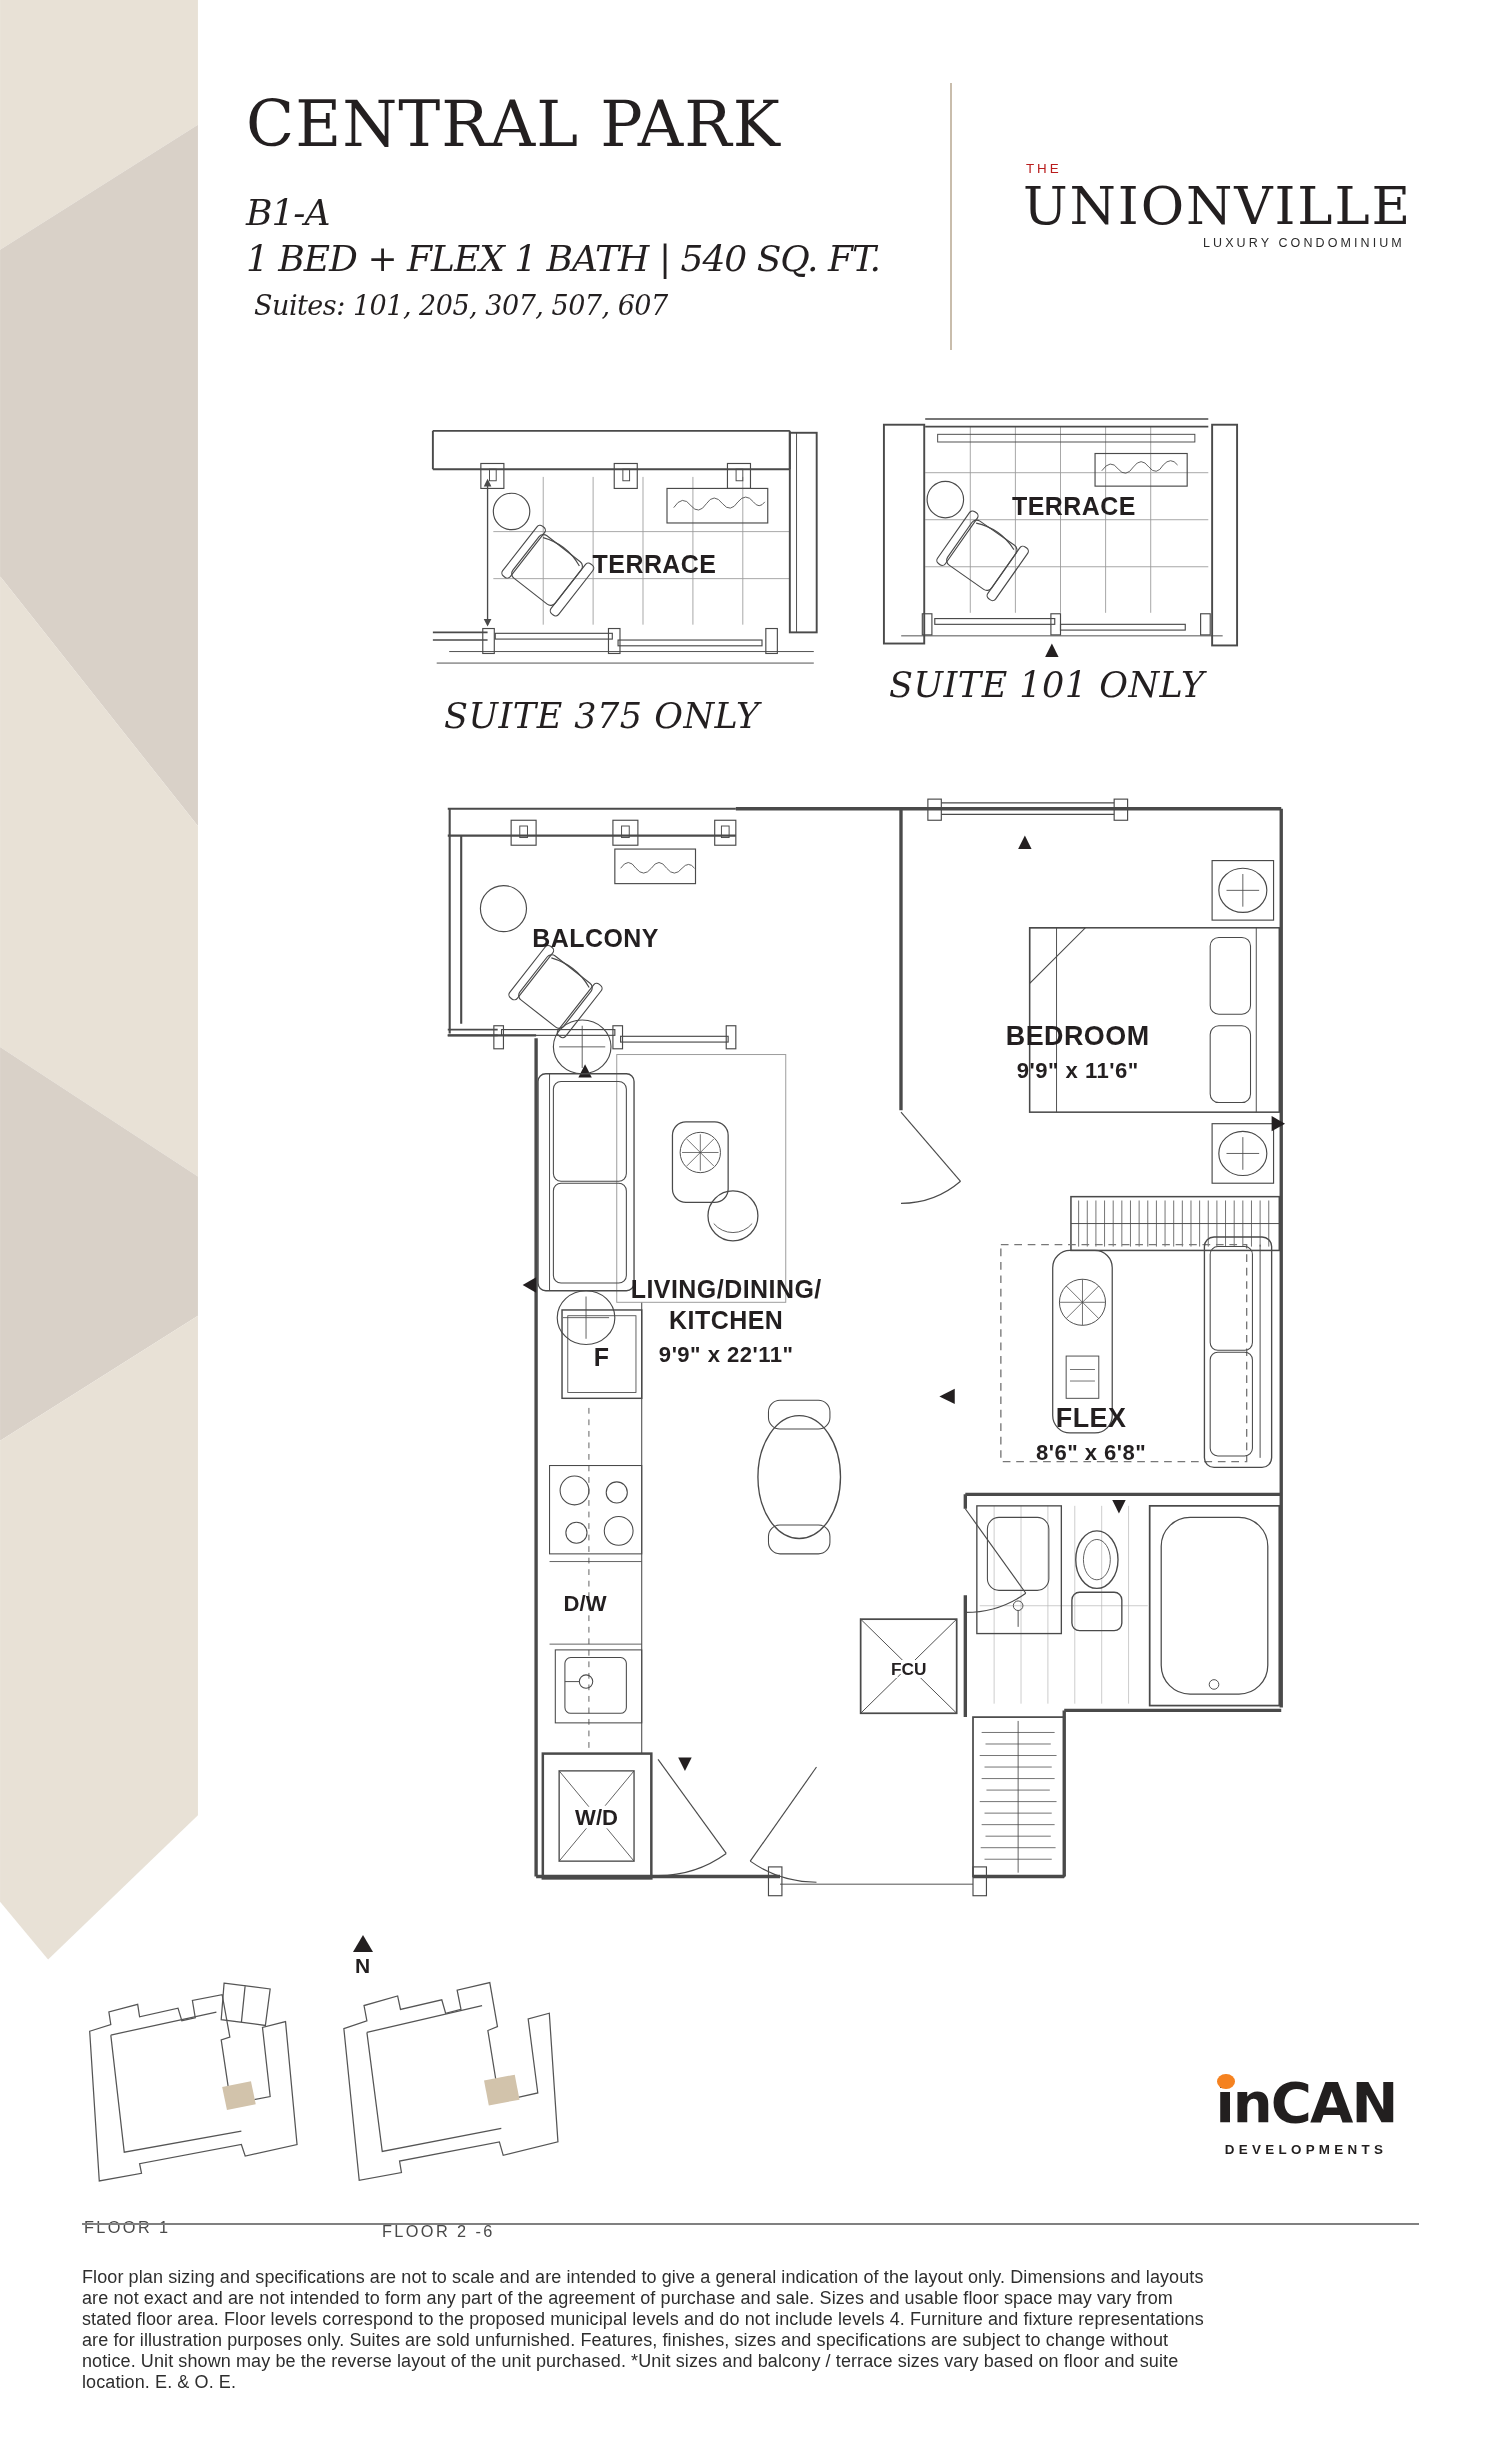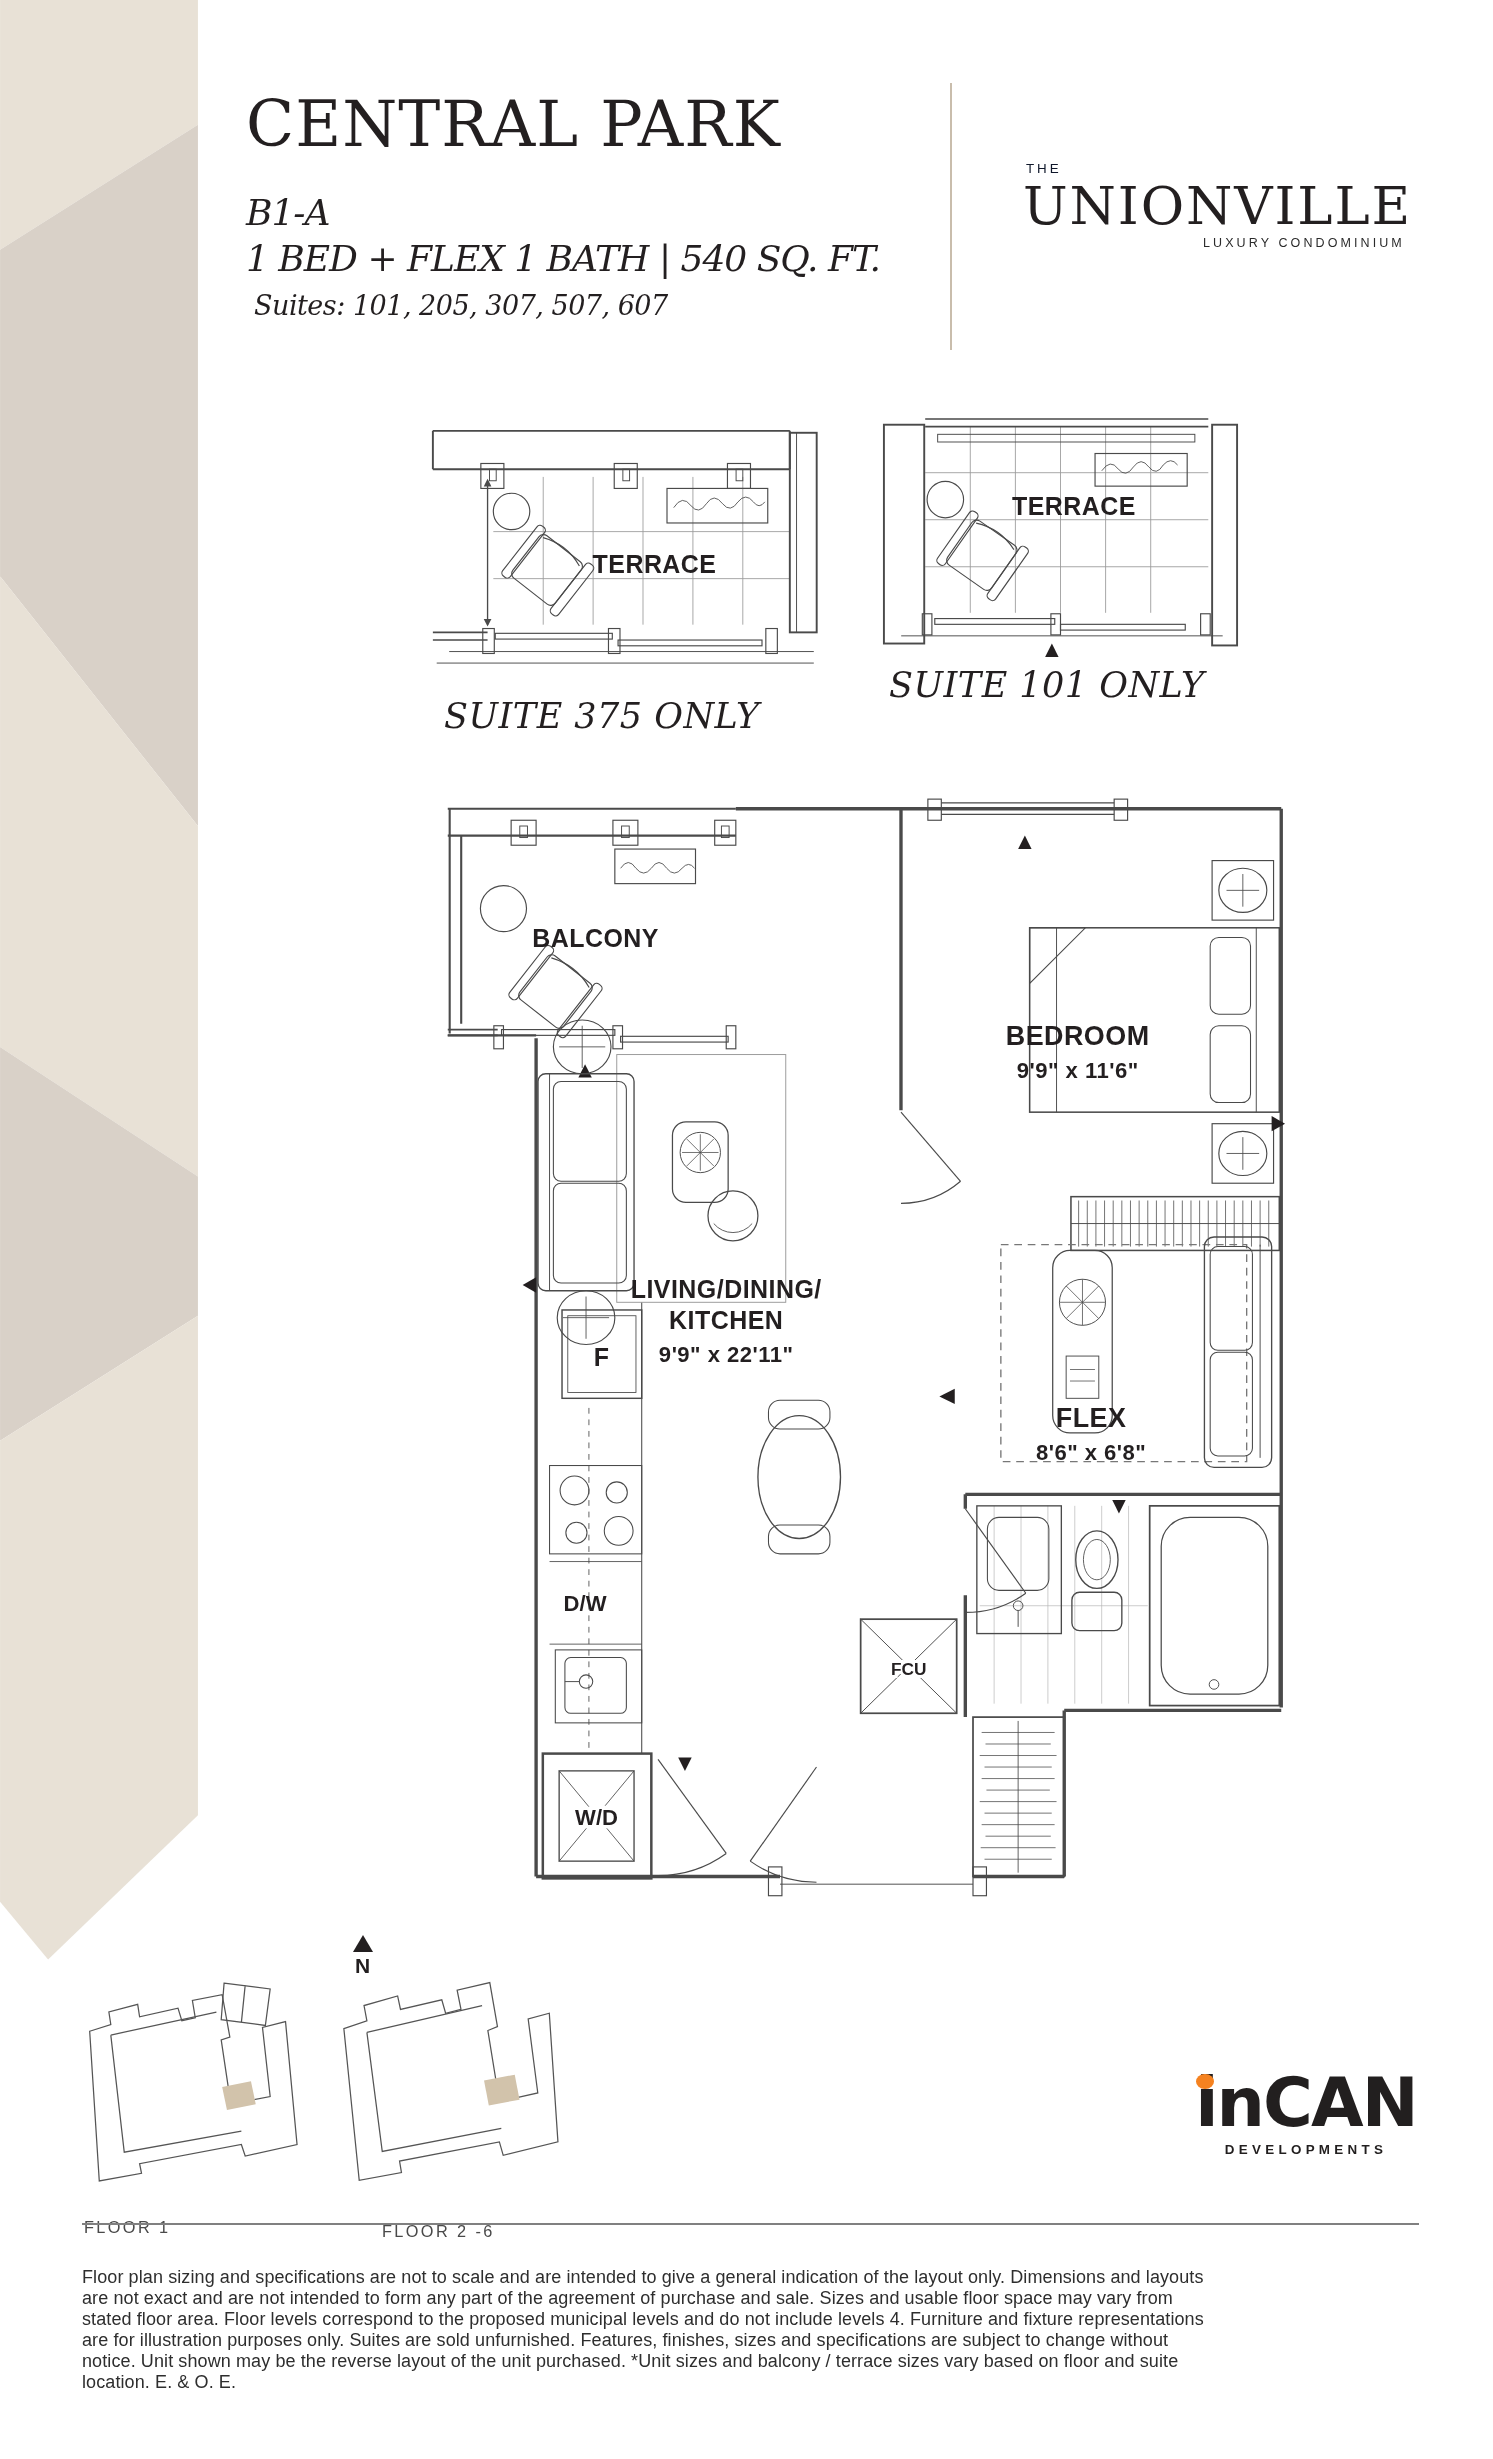--- a/index.html
+++ b/index.html
@@ -5,39 +5,39 @@
   html,body{margin:0;padding:0;background:#ffffff;}
   body{width:1494px;height:2459px;position:relative;font-family:"Liberation Sans",sans-serif;color:#231F20;overflow:hidden;}
   .abs{position:absolute;}
   
   .title{font-family:"DejaVu Serif",serif;font-weight:normal;font-size:63px;letter-spacing:1px;color:#231F20;}
   .sub-it{font-family:"DejaVu Serif",serif;font-style:italic;color:#231F20;}
   .unit-code{font-size:36px;letter-spacing:-1px;}
   .specs{font-size:36px;letter-spacing:-1px;}
   .suites{font-size:27px;letter-spacing:-0.5px;}
   
-  .brand-the{font-size:13.4px;letter-spacing:2.9px;font-family:"Liberation Sans",sans-serif;color:#0f172a;}
+  .brand-the{font-size:13.4px;letter-spacing:2.9px;font-family:"Liberation Sans",sans-serif;color:#b91c1c;}
   .brand-name{font-family:"DejaVu Serif",serif;font-size:53px;letter-spacing:1.9px;color:#231F20;}
   .brand-tag{font-size:12.5px;letter-spacing:3.1px;color:#2b2b2b;}
   .v-divider{width:1.9px;background:#C9BDAC;}
   
   text{font-family:"Liberation Sans",sans-serif;fill:#231F20;}
   .room-lb{font-weight:bold;font-size:26px;letter-spacing:0.5px;}
   .room-lb-lg{font-weight:bold;font-size:28px;letter-spacing:0.5px;}
   .dim-lb{font-weight:bold;font-size:23px;letter-spacing:0.5px;}
   .app-lb{font-weight:bold;font-size:23px;}
   .caption{font-family:"DejaVu Serif",serif;font-style:italic;font-size:35px;letter-spacing:0.5px;color:#231F20;}
   
   .loc-lb{font-size:16.3px;letter-spacing:2.4px;color:#4a4a4a;font-weight:300;margin-top:28px;}
   
   .north{font-weight:bold;font-size:21px;text-align:center;color:#231F20;}
   .north .tri{width:0;height:0;border-left:10.6px solid transparent;border-right:10.6px solid transparent;border-bottom:17.3px solid #231F20;margin:0 auto 1.9px auto;}
   
   .dev{width:226px;text-align:center;}
-  .dev-name{position:relative;display:inline-block;font-family:"DejaVu Sans",sans-serif;font-weight:bold;font-size:68px;letter-spacing:-1.9px;color:#221F1F;line-height:71px;}
+  .dev-name{position:relative;display:inline-block;font-family:"DejaVu Sans",sans-serif;font-weight:bold;font-size:56px;letter-spacing:-1.9px;color:#221F1F;line-height:71px;}
   .dev-dot{position:absolute;left:1px;top:6.7px;width:18px;height:15.4px;border-radius:50%;background:#F58220;}
   .dev-sub{margin-top:3.8px;font-size:13.4px;font-weight:bold;letter-spacing:4.3px;color:#221F1F;}
   
   .disclaimer{width:1129px;font-size:18px;line-height:21px;color:#2e2e2e;letter-spacing:0.1px;}
   .h-rule{height:1.9px;background:#808080;}
 </style>
 </head>
 <body>
 
 <svg class="abs" style="left:0;top:0" width="198" height="1969" viewBox="0 0 206 2050">

